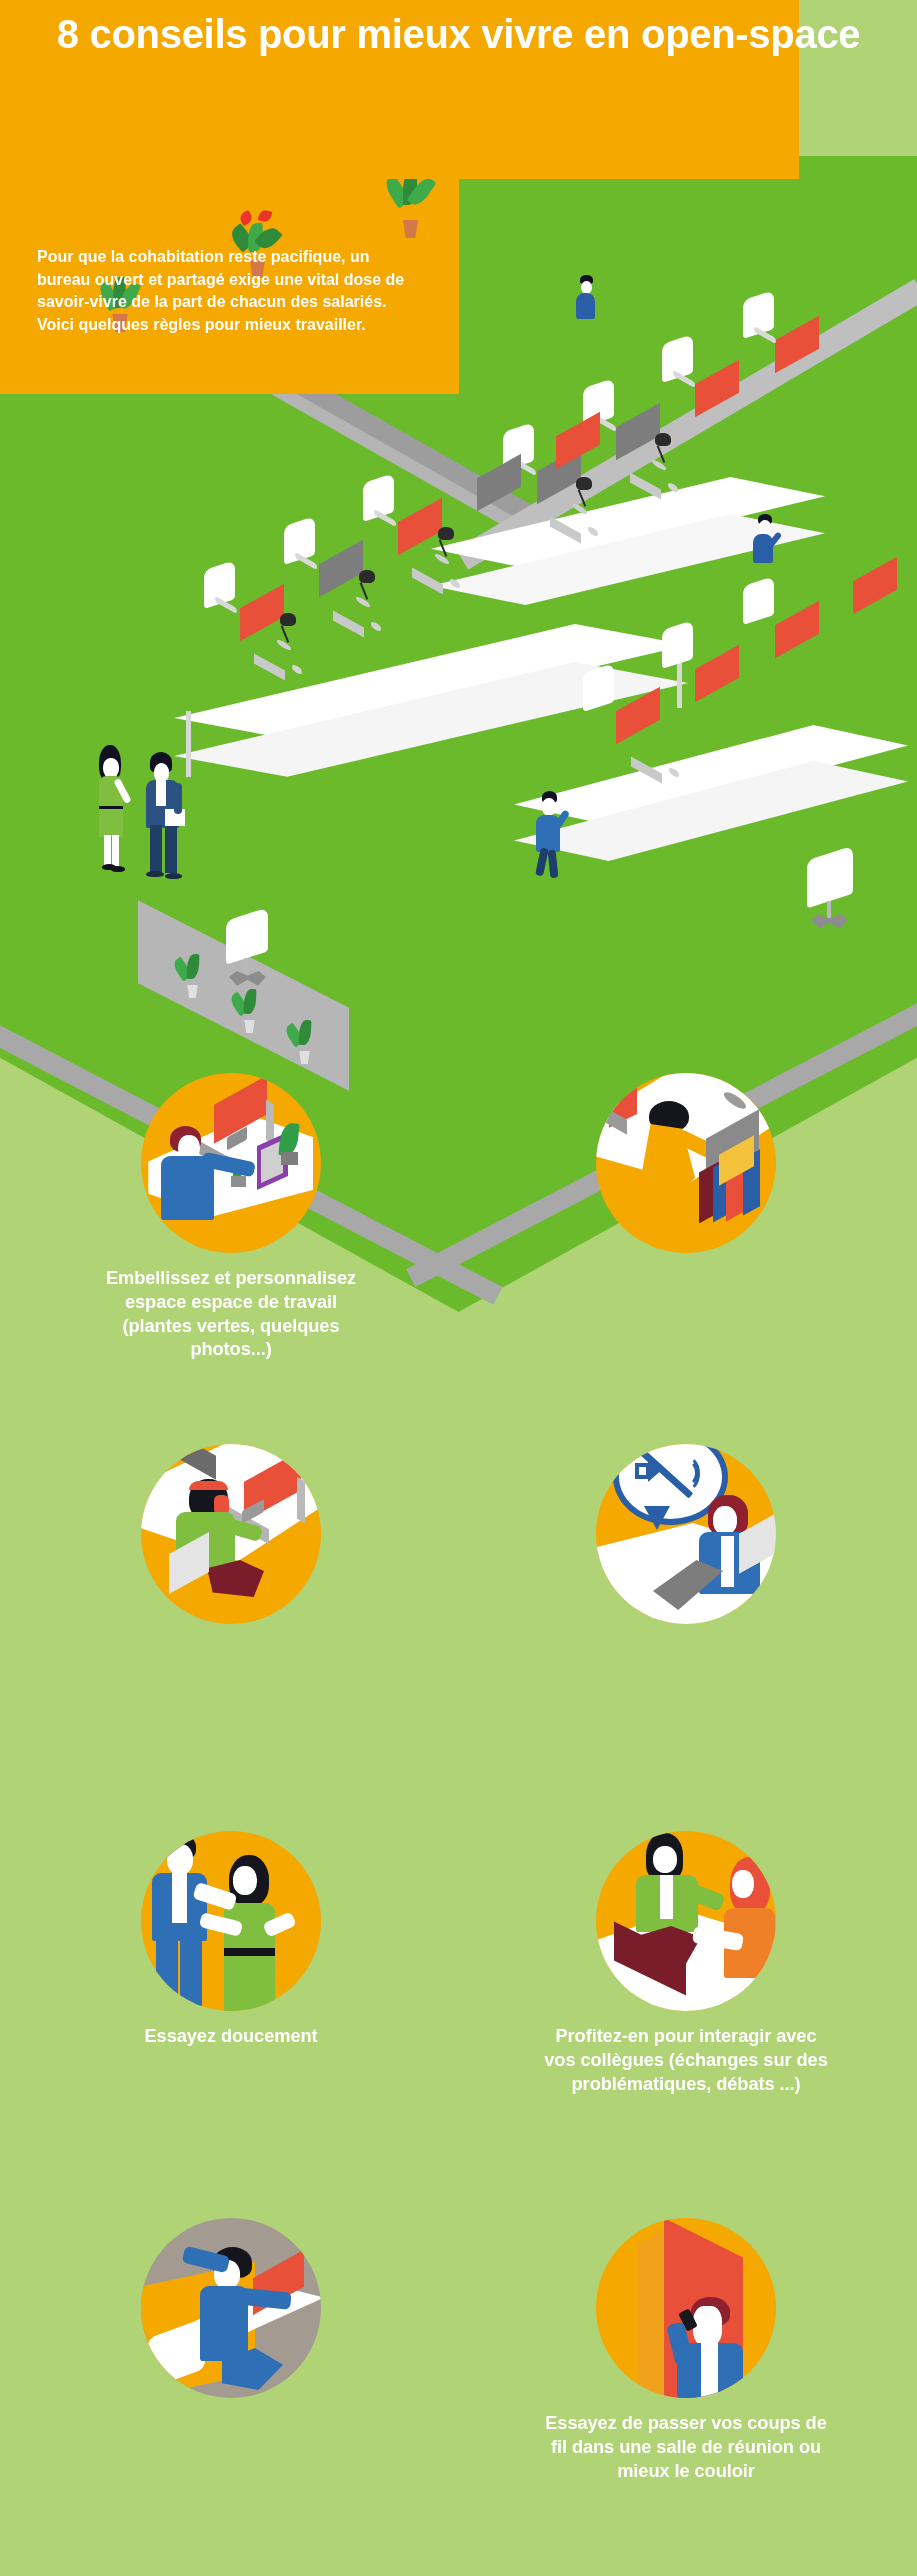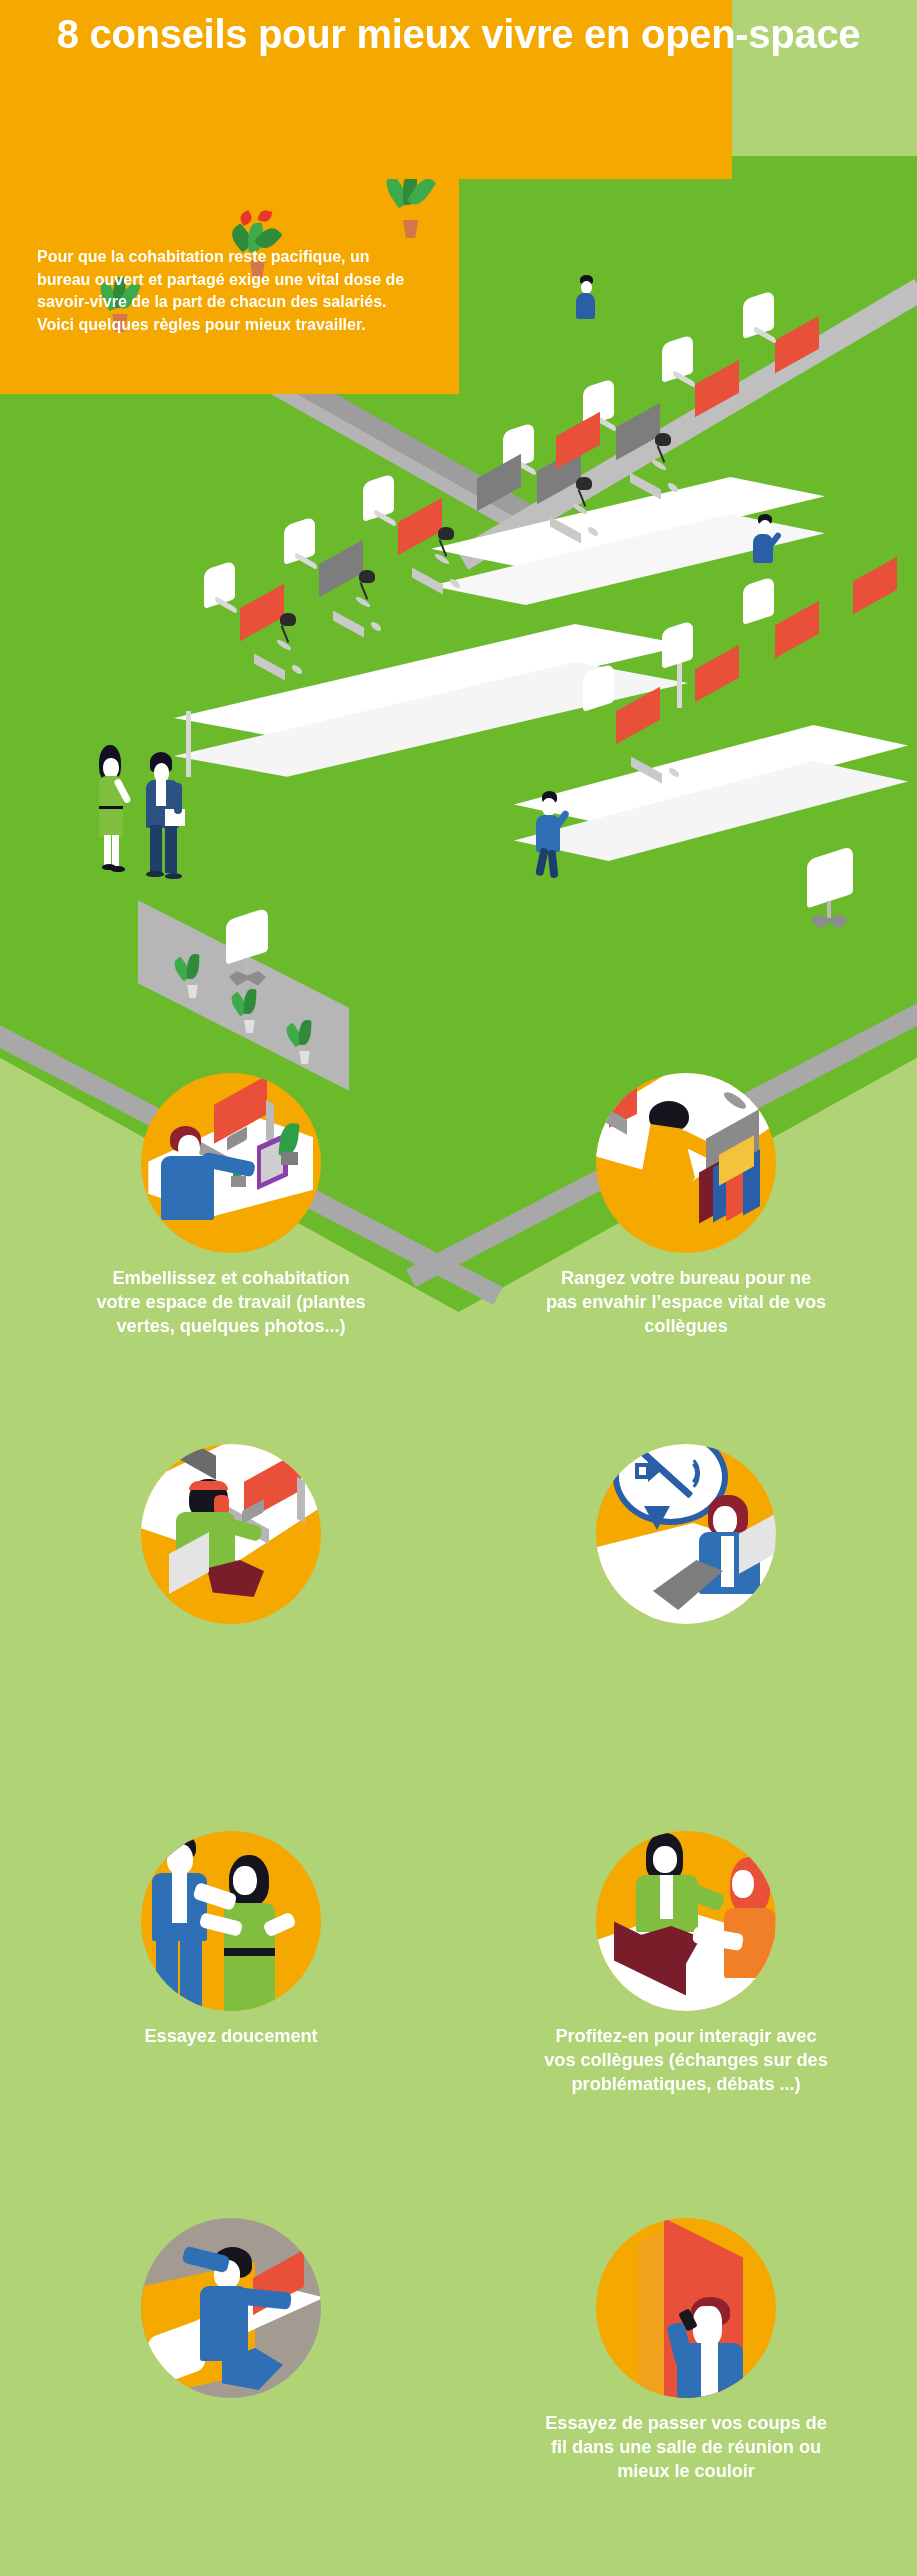--- a/index.html
+++ b/index.html
@@ -15,21 +15,21 @@
     overflow: hidden;
     background: #b0d376;
     font-family: "Liberation Sans", "DejaVu Sans", sans-serif;
     -webkit-font-smoothing: antialiased;
   }
 
   
   .banner {
     position: absolute;
     left: 0; top: 0;
-    width: 732px;
+    width: 799px;
     height: 179px;
     background: #f5a800;
     z-index: 6;
   }
   .banner-title {
     position: absolute;
     left: 0; top: 11px;
     width: 917px;
     text-align: center;
     color: #ffffff;
@@ -580,40 +580,39 @@
         <div class="ic-frame-in" style="left:120px; top:72px; width:22px; height:33px; transform:skewY(-24deg);"></div>
         <div class="ic-plant-leaf" style="left:139px; top:50px; width:18.3px; height:33px; transform:rotate(6deg);"></div>
         <div class="ic" style="left:140px; top:79px; width:16.5px; height:13px; background:#7d7d7d;"></div>
         <div class="ic-plant-leaf" style="left:92px; top:92px; width:10px; height:13px;"></div>
         <div class="ic" style="left:90px; top:103px; width:14.7px; height:11px; background:#8e8e8e;"></div>
         <div class="ic-hair" style="left:29px; top:53px; width:31px; height:26px; background:#8e2030;"></div>
         <div class="ic-head" style="left:37px; top:62px; width:22px; height:26px;"></div>
         <div class="ic-body" style="left:20px; top:83px; width:53px; height:64px; background:#2f6fb5;"></div>
         <div class="ic-arm" style="left:61px; top:84px; width:53px; height:14.7px; background:#2f6fb5; transform:rotate(12deg);"></div>
       </div>
-      <div class="tip-caption">Embellissez et cohabitation votre espace de travail (plantes vertes, quelques photos...)</div>
+      <div class="tip-caption">Embellissez et personnalisez espace espace de travail (plantes vertes, quelques photos...)</div>
     </div>
 
     <div class="tip" style="left:530px; top:0px;">
       <div class="tip-icon">
         <div class="ic-white-desk" style="left:0px; top:0px; width:180px; height:110px; clip-path:polygon(0% 40%, 40% 0%, 100% 0%, 100% 46%, 52% 100%, 0% 76%);"></div>
         <div class="ic" style="left:13px; top:16.5px; width:27.5px; height:31px; background:#e8503a; transform:skewY(-26deg);"></div>
         <div class="ic" style="left:7.3px;  top:40px; width:24px; height:14.7px; background:#9a9a9a; transform:skewY(29deg);"></div>
         <div class="ic-hair" style="left:53px; top:27.5px; width:40px; height:31px; background:#15151d; border-radius:50% 50% 45% 45%;"></div>
         <div class="ic" style="left:42px; top:51px; width:57px; height:81px; background:#f5a800; clip-path:polygon(22% 0%, 78% 6%, 100% 66%, 62% 100%, 0% 86%);"></div>
         <div class="ic-arm" style="left:79px; top:66px; width:51px; height:14.7px; background:#f5a800; transform:rotate(26deg);"></div>
         <div class="ic-screen-grey" style="left:110px; top:51px; width:53px; height:46px; background:#8a8a8a;"></div>
         <div class="ic-book" style="left:103px; top:94px; width:20px; height:51px; background:#7a1d2a;"></div>
         <div class="ic-book" style="left:117px; top:90px; width:16.5px; height:55px; background:#2a5fa8;"></div>
         <div class="ic-book" style="left:130px; top:86px; width:20px; height:57px; background:#e8503a;"></div>
         <div class="ic-book" style="left:147px; top:81px; width:16.5px; height:57px; background:#2a5fa8;"></div>
         <div class="ic" style="left:123px; top:72px; width:35px; height:31px; background:#f5c23c; transform:skewY(-29deg);"></div>
         <div class="ic" style="left:128px; top:22px; width:22px; height:11px; background:#9a9a9a; border-radius:50%; transform:skewY(29deg);"></div>
       </div>
-      <div class="tip-caption">Rangez votre bureau pour ne pas envahir l’espace vital de vos collègues</div>
     </div>
 
     <div class="tip" style="left:75px; top:371px;">
       <div class="tip-icon">
         <div class="ic-white-desk" style="left:0px; top:0px; width:180px; height:117px; clip-path:polygon(0% 34%, 46% 0%, 100% 0%, 100% 54%, 54% 100%, 0% 72%);"></div>
         <div class="ic-screen-red" style="left:103px; top:22px; width:57px; height:40px;"></div>
         <div class="ic" style="left:156px; top:35px; width:8.3px; height:42px; background:#b9b9b9; transform:skewY(29deg);"></div>
         <div class="ic" style="left:33px; top:0px;  width:42px; height:24px; background:#6b6b6b; transform:skewY(29deg);"></div>
         <div class="ic-kbd" style="left:84px; top:73px; width:44px; height:14.7px; background:#b5b5b5;"></div>
         <div class="ic" style="left:101px; top:61px; width:22px; height:13px; background:#9a9a9a; transform:skewY(-29deg); border-radius:1.8px;"></div>

